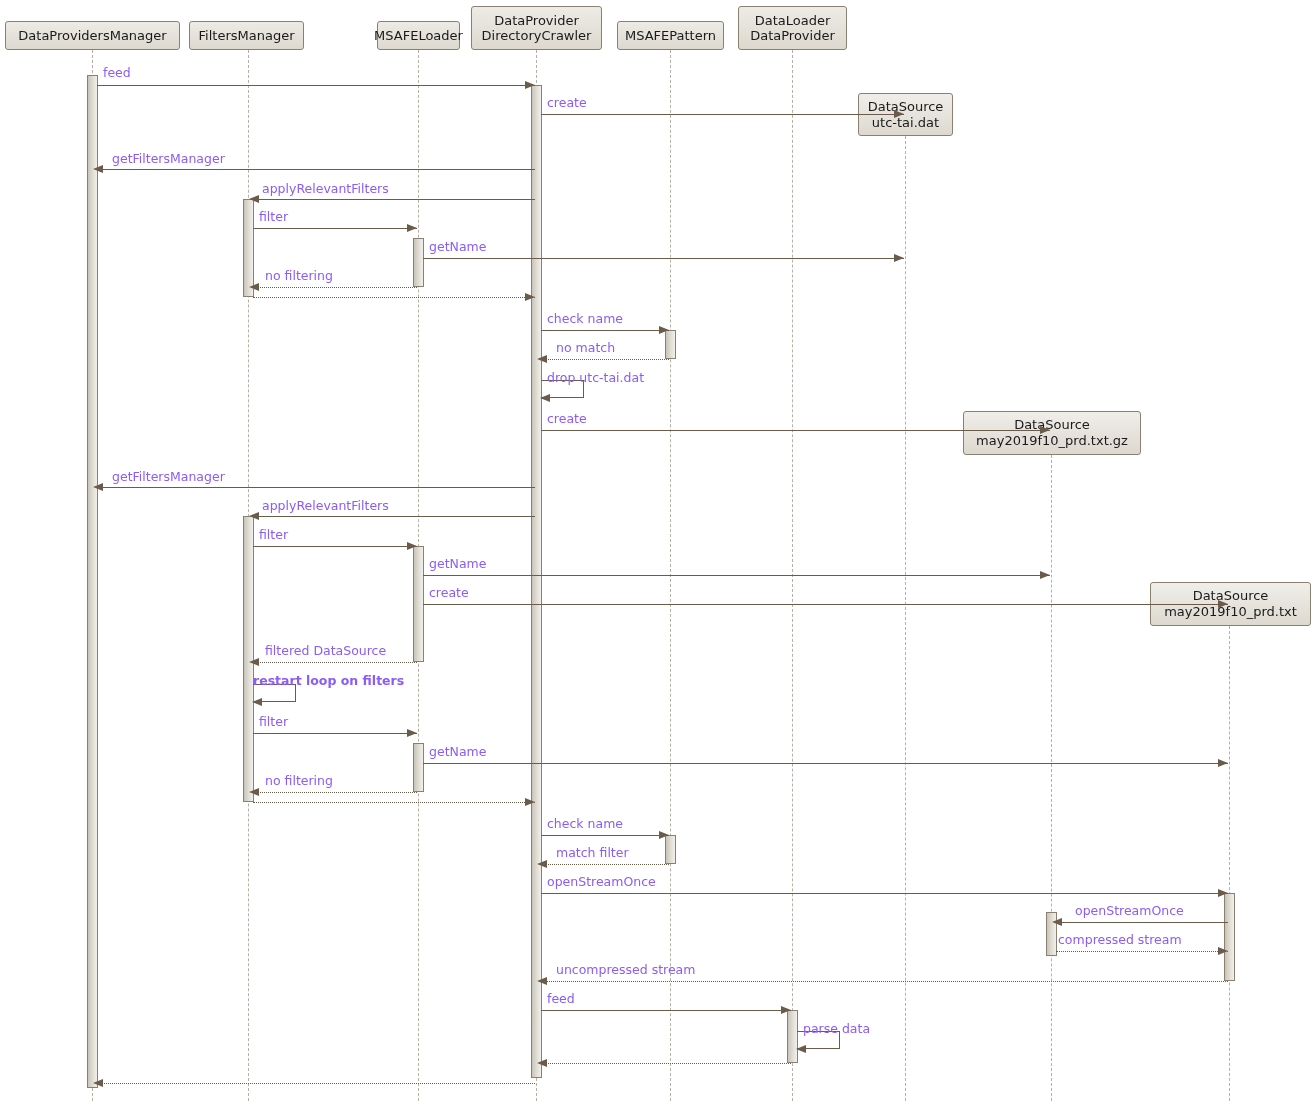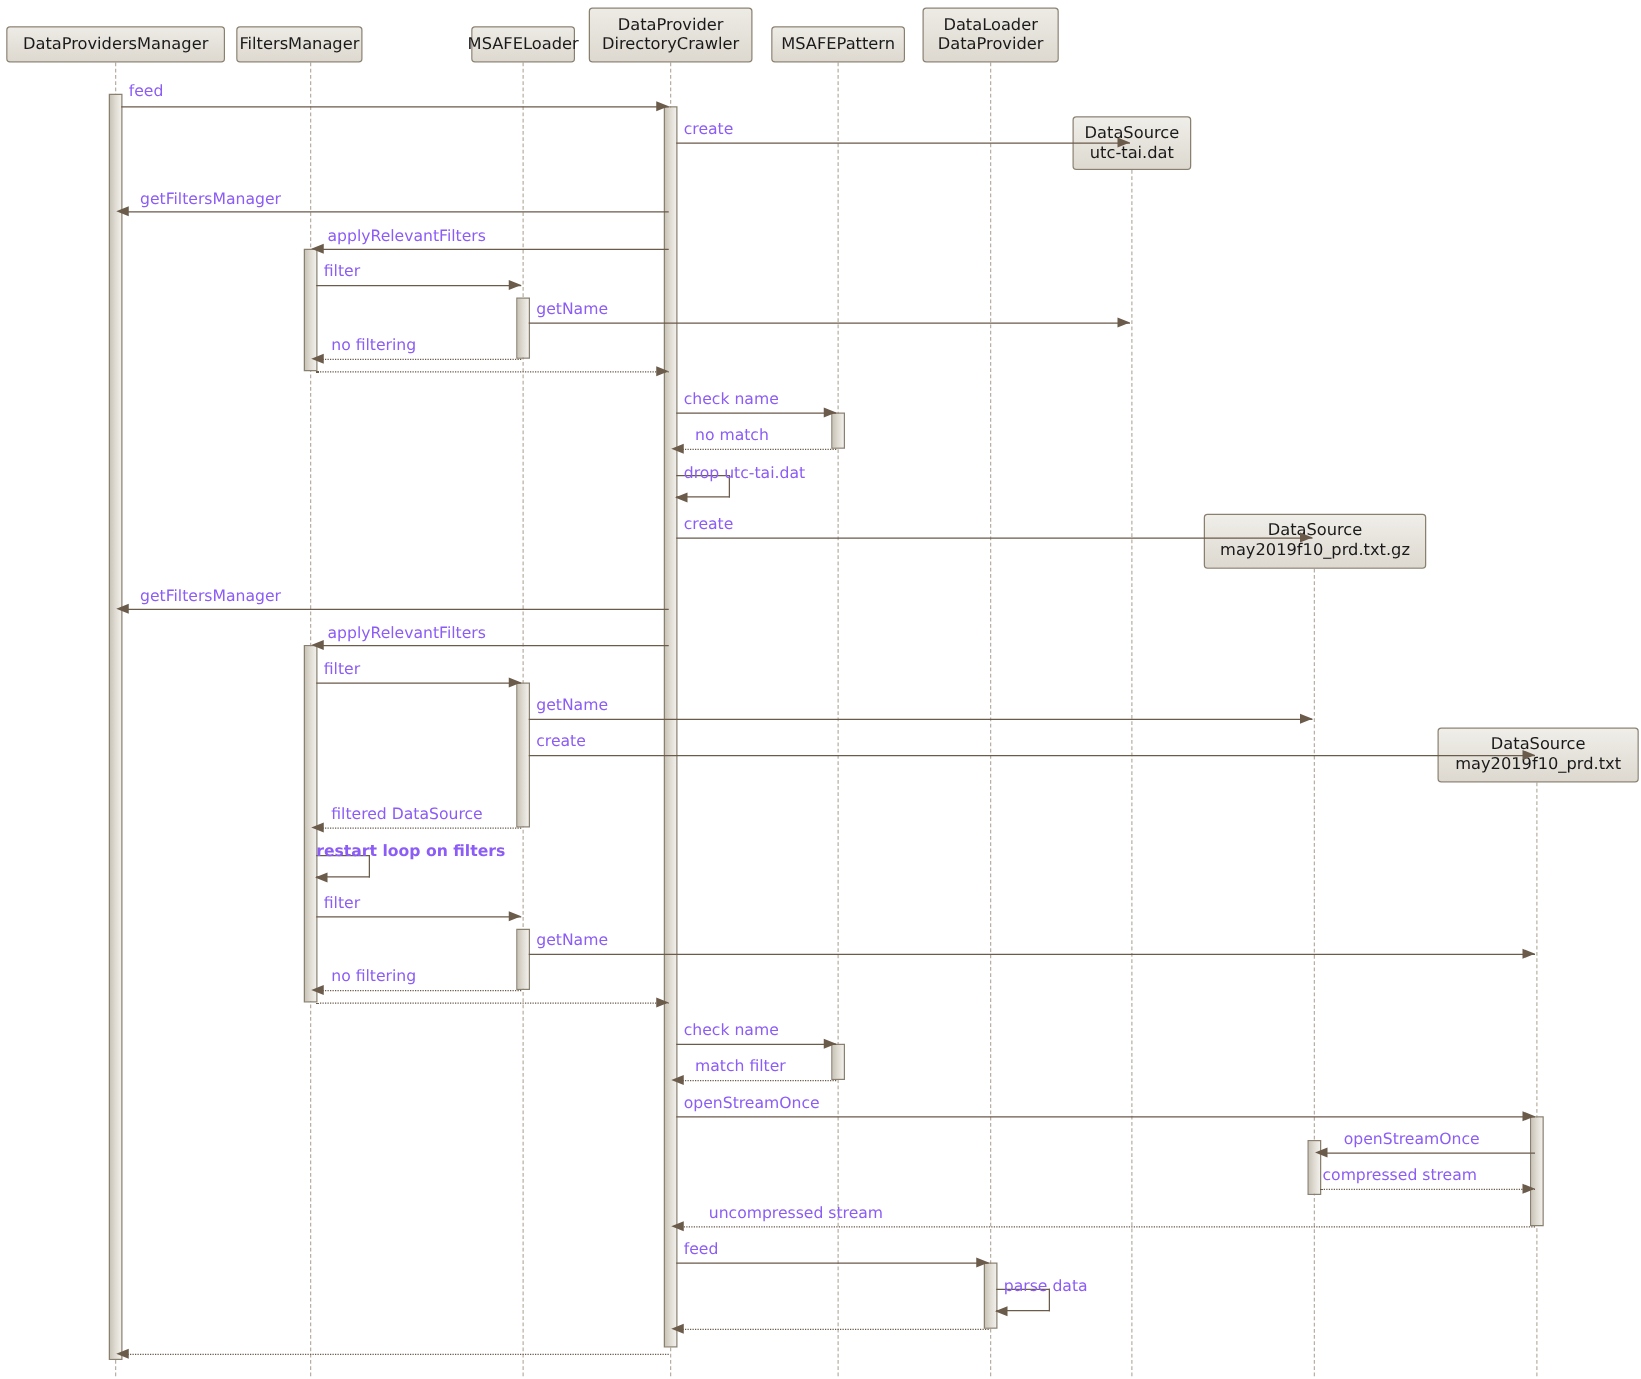--- a/index.html
+++ b/index.html
@@ -128,21 +128,21 @@
     <div class="activation" style="left: 243px; top: 516px; height: 286px;"></div>
     <div class="activation" style="left: 413px; top: 546px; height: 116px;"></div>
     <div class="activation" style="left: 413px; top: 743px; height: 49px;"></div>
     <div class="activation" style="left: 665px; top: 835px; height: 29px;"></div>
     <div class="activation" style="left: 1224px; top: 893px; height: 88px;"></div>
     <div class="activation" style="left: 1046px; top: 912px; height: 44px;"></div>
     <div class="activation" style="left: 787px; top: 1010px; height: 53px;"></div>
     <div class="participant" style="left: 5px; top: 21px; width: 175px; height: 29px;">
       <span class="pline">DataProvidersManager</span>
     </div>
-    <div class="participant" style="left: 189px; top: 21px; width: 101px; height: 29px; text-align: right;">
+    <div class="participant" style="left: 189px; top: 21px; width: 115px; height: 29px; text-align: right;">
       <span class="pline">FiltersManager</span>
     </div>
     <div class="participant" style="left: 377px; top: 21px; width: 83px; height: 29px;">
       <span class="pline">MSAFELoader</span>
     </div>
     <div class="participant" style="left: 471px; top: 6px; width: 131px; height: 44px;">
       <span class="pline">DataProvider</span>
       <span class="pline">DirectoryCrawler</span>
     </div>
     <div class="participant" style="left: 617px; top: 21px; width: 107px; height: 29px;">
@@ -243,21 +243,21 @@
     <div class="arrow right" style="left: 1218px; top: 889px;"></div>
     <div class="msg-label" style="left: 547px; top: 875px;">openStreamOnce</div>
     <div class="msg-line" style="left: 1056px; top: 922px; width: 172px;"></div>
     <div class="arrow left" style="left: 1052px; top: 918px;"></div>
     <div class="msg-label" style="left: 1075px; top: 904px;">openStreamOnce</div>
     <div class="msg-line dotted" style="left: 1056px; top: 951px; width: 172px;"></div>
     <div class="arrow right" style="left: 1218px; top: 947px;"></div>
     <div class="msg-label" style="left: 1058px; top: 933px;">compressed stream</div>
     <div class="msg-line dotted" style="left: 541px; top: 981px; width: 687px;"></div>
     <div class="arrow left" style="left: 537px; top: 977px;"></div>
-    <div class="msg-label" style="left: 556px; top: 963px; margin-left: 11px;">uncompressed stream</div>
+    <div class="msg-label" style="left: 556px; top: 963px;">uncompressed stream</div>
     <div class="msg-line" style="left: 541px; top: 1010px; width: 250px;"></div>
     <div class="arrow right" style="left: 781px; top: 1006px;"></div>
     <div class="msg-label" style="left: 547px; top: 992px;">feed</div>
     <div class="msg-label" style="left: 803px; top: 1022px;">parse data</div>
     <div class="msg-line dotted" style="left: 541px; top: 1063px; width: 250px;"></div>
     <div class="arrow left" style="left: 537px; top: 1059px;"></div>
     <div class="msg-line dotted" style="left: 97px; top: 1083px; width: 438px;"></div>
     <div class="arrow left" style="left: 93px; top: 1079px;"></div>
   </div>
 

